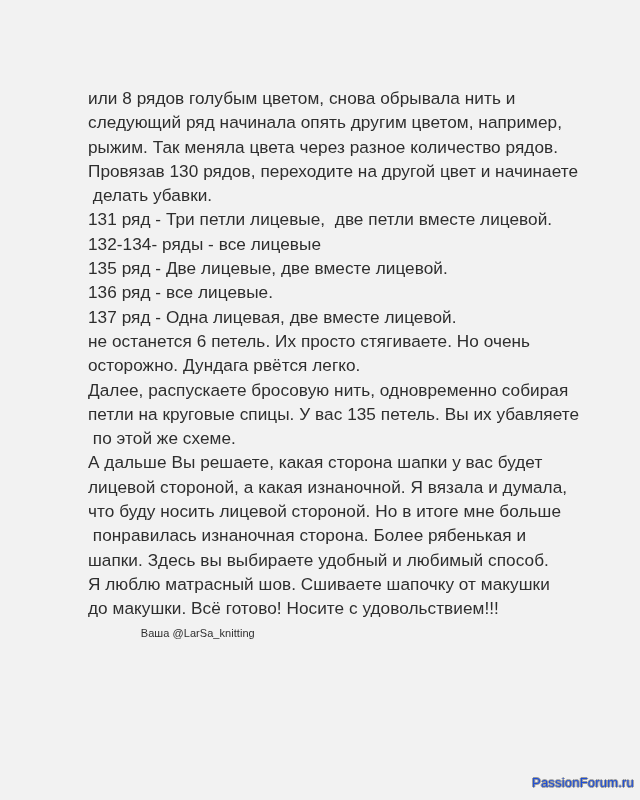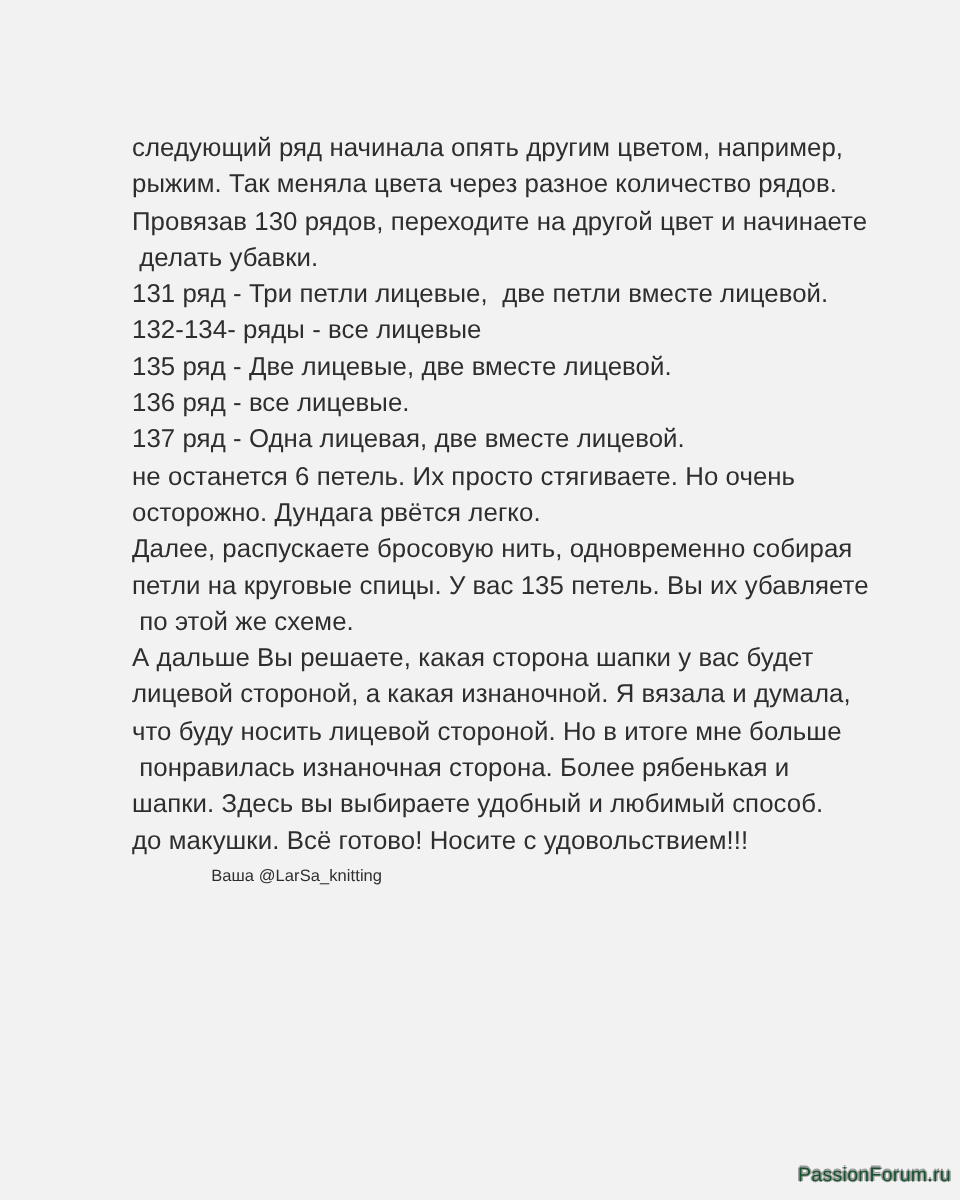--- a/index.html
+++ b/index.html
@@ -29,48 +29,50 @@
       letter-spacing: 0.05px;
     }
     .signature {
       font-size: 11px;
     }
     .watermark {
       position: absolute;
       right: 6px;
       bottom: 10px;
       font-size: 13px;
-      color: #14532d;
+      color: #1d4ed8;
       text-shadow:
         -1px 0 0 #9a9a9a, 1px 0 0 #9a9a9a,
         0 -1px 0 #9a9a9a, 0 1px 0 #9a9a9a;
       letter-spacing: 0.2px;
       margin-left: 12px;
     }
   </style>
 </head>
 <body>
 
 <div class="page">
+  <div class="line">или 8 рядов голубым цветом, снова обрывала нить и</div>
   <div class="line">следующий ряд начинала опять другим цветом, например,</div>
   <div class="line">рыжим. Так меняла цвета через разное количество рядов.</div>
   <div class="line">Провязав 130 рядов, переходите на другой цвет и начинаете</div>
   <div class="line"> делать убавки.</div>
   <div class="line">131 ряд - Три петли лицевые,  две петли вместе лицевой.</div>
   <div class="line">132-134- ряды - все лицевые</div>
   <div class="line">135 ряд - Две лицевые, две вместе лицевой.</div>
   <div class="line">136 ряд - все лицевые.</div>
   <div class="line">137 ряд - Одна лицевая, две вместе лицевой.</div>
   <div class="line">не останется 6 петель. Их просто стягиваете. Но очень</div>
   <div class="line">осторожно. Дундага рвётся легко.</div>
   <div class="line">Далее, распускаете бросовую нить, одновременно собирая</div>
   <div class="line">петли на круговые спицы. У вас 135 петель. Вы их убавляете</div>
   <div class="line"> по этой же схеме.</div>
   <div class="line">А дальше Вы решаете, какая сторона шапки у вас будет</div>
   <div class="line">лицевой стороной, а какая изнаночной. Я вязала и думала,</div>
   <div class="line">что буду носить лицевой стороной. Но в итоге мне больше</div>
   <div class="line"> понравилась изнаночная сторона. Более рябенькая и</div>
   <div class="line">шапки. Здесь вы выбираете удобный и любимый способ.</div>
+  <div class="line">Я люблю матрасный шов. Сшиваете шапочку от макушки</div>
   <div class="line">до макушки. Всё готово! Носите с удовольствием!!!</div>
   <div class="line signature">                 Ваша @LarSa_knitting</div>
 </div>
 
 <div class="watermark">PassionForum.ru</div>
 
 </body></html>

